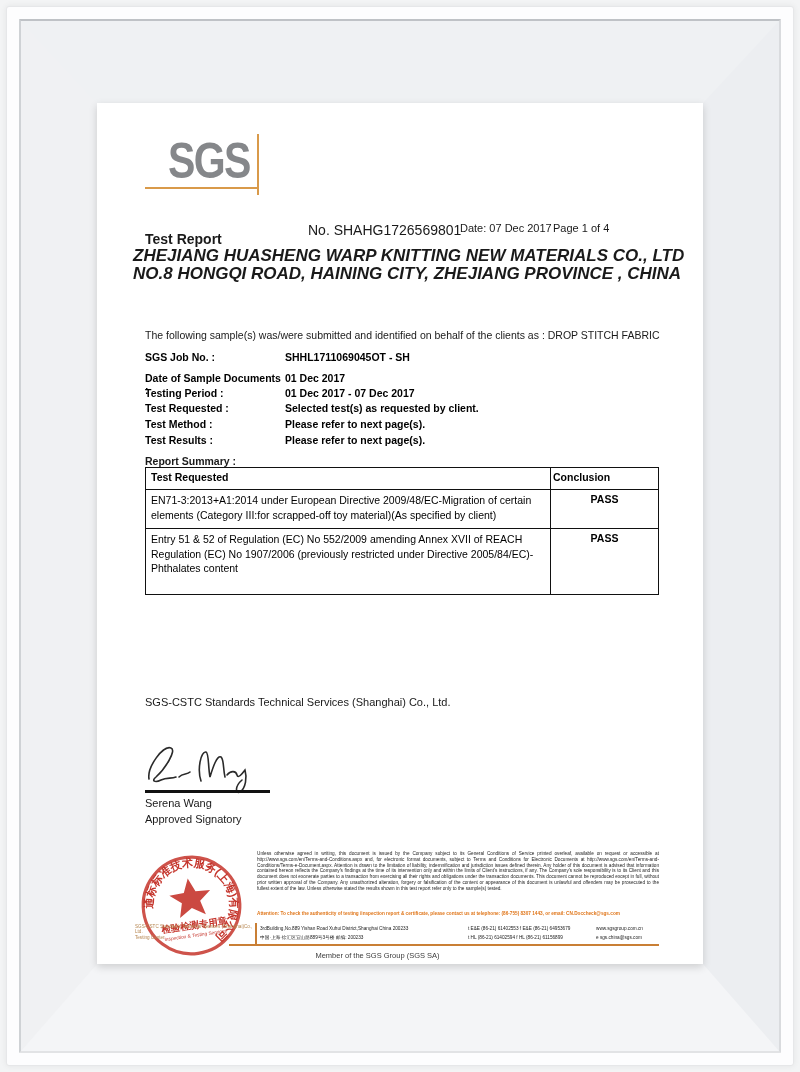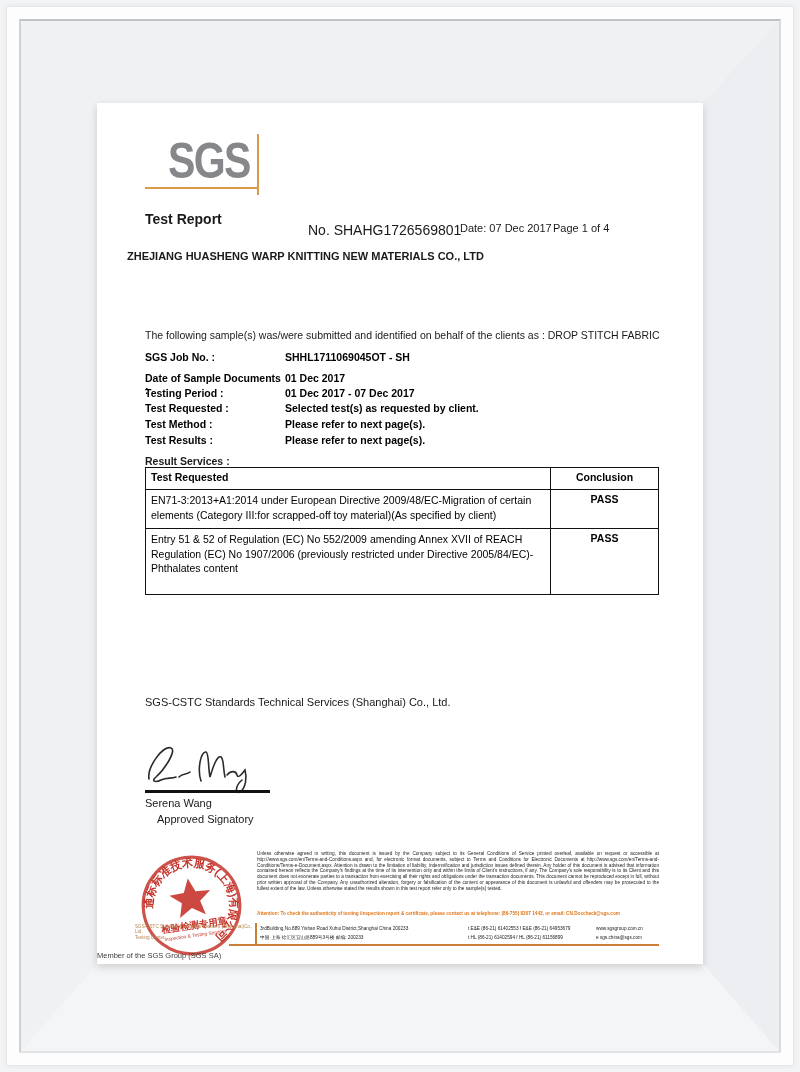--- a/index.html
+++ b/index.html
@@ -16,59 +16,59 @@
   .doc { position:absolute; left:97px; top:103px; width:606px; height:861px; background:#ffffff; box-shadow:0 3px 8px rgba(0,0,0,.16); }
   .abs { position:absolute; }
   .t { color:#1a1a1a; }
 
   
   .sgs-text { position:absolute; left:71px; top:33px; font-size:50px; font-weight:bold; color:#85878a; letter-spacing:-2px; transform:scaleX(.82); transform-origin:left top; line-height:1; }
   .logo-hline { position:absolute; left:48px; top:84px; width:114px; height:2px; background:#d99a4a; }
   .logo-vline { position:absolute; left:160px; top:31px; width:2px; height:61px; background:#d99a4a; }
 
   
-  .report-title { left:48px; top:108px; font-size:14px; font-weight:bold; }
+  .report-title { left:48px; top:128px; font-size:14px; font-weight:bold; }
   .hdr-no   { left:211px; top:119px; font-size:14px; }
   .hdr-date { left:363px; top:119px; font-size:11px; }
   .hdr-page { left:456px; top:119px; font-size:11px; }
 
-  .client { left:30px; top:144px; font-size:11px; line-height:18px; font-weight:bold; color:#1a1a1a; }
+  .client { left:36px; top:144px; font-size:17px; line-height:18px; font-weight:bold; color:#1a1a1a;font-style:italic; }
   .intro  { left:48px; top:226px; font-size:10.5px; }
 
   .frow { position:absolute; left:48px; font-size:10.5px; font-weight:bold; }
   .frow .lab { display:inline-block; width:140px; }
   .frow .val { position:absolute; left:140px; white-space:nowrap; }
 
   .summary-lab { left:48px; top:352px; font-size:10.5px; font-weight:bold; }
 
   table.results { position:absolute; left:48px; top:364px; width:513px; border-collapse:collapse; table-layout:fixed; }
   table.results th, table.results td { border:1.6px solid #111; font-size:10.5px; vertical-align:top; }
   table.results th { height:22px; font-weight:bold; }
   th.c1 { width:405px; text-align:left; padding:3px 5px 2px 5px; }
-  th.c2 { width:108px; text-align:center; padding:3px 2px 2px 2px; }
+  th.c2 { width:108px; text-align:left; padding:3px 2px 2px 2px; }
   td.test { padding:3px 4px 6px 5px; line-height:14.5px; }
   td.pass { text-align:center; padding-top:3px; font-weight:bold; }
 
   .sig-for  { left:48px; top:592px; font-size:11px; line-height:15px; }
   .sig-img  { left:46px; top:636px; }
   .sig-line { left:48px; top:687px; width:125px; height:2.5px; background:#111; }
   .sig-name { left:48px; top:694px; font-size:11px; }
-  .sig-title{ left:60px; top:710px; font-size:11px; }
+  .sig-title{ left:48px; top:710px; font-size:11px; }
 
   
   .disclaimer { left:160px; top:748px; width:402px; font-size:4.7px; line-height:5.75px; text-align:justify; color:#1c1c1c; }
   .attention  { left:160px; top:808px; width:402px; font-size:4.7px; line-height:5.6px; font-weight:bold; color:#e0761a; }
   .addr-block { left:163px; top:822px; width:398px; font-size:4.7px; color:#222; }
   .addr-row { display:flex; line-height:8.5px; }
   .addr-row .a { flex:0 0 208px; }
   .addr-row .p { flex:0 0 128px; }
   .addr-row .w { flex:1; }
   .foot-vline { left:158px; top:820px; width:1.5px; height:23px; background:#c97f35; }
   .foot-hline { left:132px; top:841px; width:430px; height:1.8px; background:#c97f35; }
-  .member { left:0; top:848px; width:561px; text-align:left; font-size:7.5px; color:#3c3c3c; }
+  .member { left:0; top:848px; width:561px; text-align:center; font-size:7.5px; color:#3c3c3c; }
 
   .stamp { left:42px; top:750px; width:105px; height:105px; transform:rotate(-8deg); }
   .stamp-side { left:38px; top:821px; width:122px; font-size:4.6px; line-height:5.4px; color:#b5854f; }
 </style>
 </head>
 <body>
 
 <div class="stage">
   <div class="frame-outer"></div>
   <div class="frame-groove"></div>
@@ -82,20 +82,21 @@
       <span class="logo-vline"></span>
     </div>
 
     <div class="abs report-title t">Test Report</div>
     <div class="abs hdr-no t">No. SHAHG1726569801</div>
     <div class="abs hdr-date t">Date: 07 Dec 2017</div>
     <div class="abs hdr-page t">Page 1 of 4</div>
 
     <div class="abs client">
       <div>ZHEJIANG HUASHENG WARP KNITTING NEW MATERIALS CO., LTD</div>
+      <div>NO.8 HONGQI ROAD, HAINING CITY, ZHEJIANG PROVINCE , CHINA</div>
     </div>
 
     <div class="abs intro t">The following sample(s) was/were submitted and identified on behalf of the clients as : DROP STITCH FABRIC</div>
 
     <div class="frow" style="top:248px">
       <span class="lab">SGS Job No. :</span>
       <span class="val">SHHL1711069045OT - SH</span>
     </div>
     <div class="frow" style="top:269px">
       <span class="lab">Date of Sample Documents :</span>
@@ -111,21 +112,21 @@
     </div>
     <div class="frow" style="top:315px">
       <span class="lab">Test Method :</span>
       <span class="val">Please refer to next page(s).</span>
     </div>
     <div class="frow" style="top:331px">
       <span class="lab">Test Results :</span>
       <span class="val">Please refer to next page(s).</span>
     </div>
 
-    <div class="abs summary-lab t">Result Services :</div>
+    <div class="abs summary-lab t">Report Summary :</div>
 
     <table class="results">
       <tbody>
           <tr>
         <th class="c1">Test Requested</th>
         <th class="c2">Conclusion</th>
       </tr>
       <tr>
         <td class="test">EN71-3:2013+A1:2014 under European Directive 2009/48/EC-Migration of certain elements (Category III:for scrapped-off toy material)(As specified by client)</td>
         <td class="pass">PASS</td>

